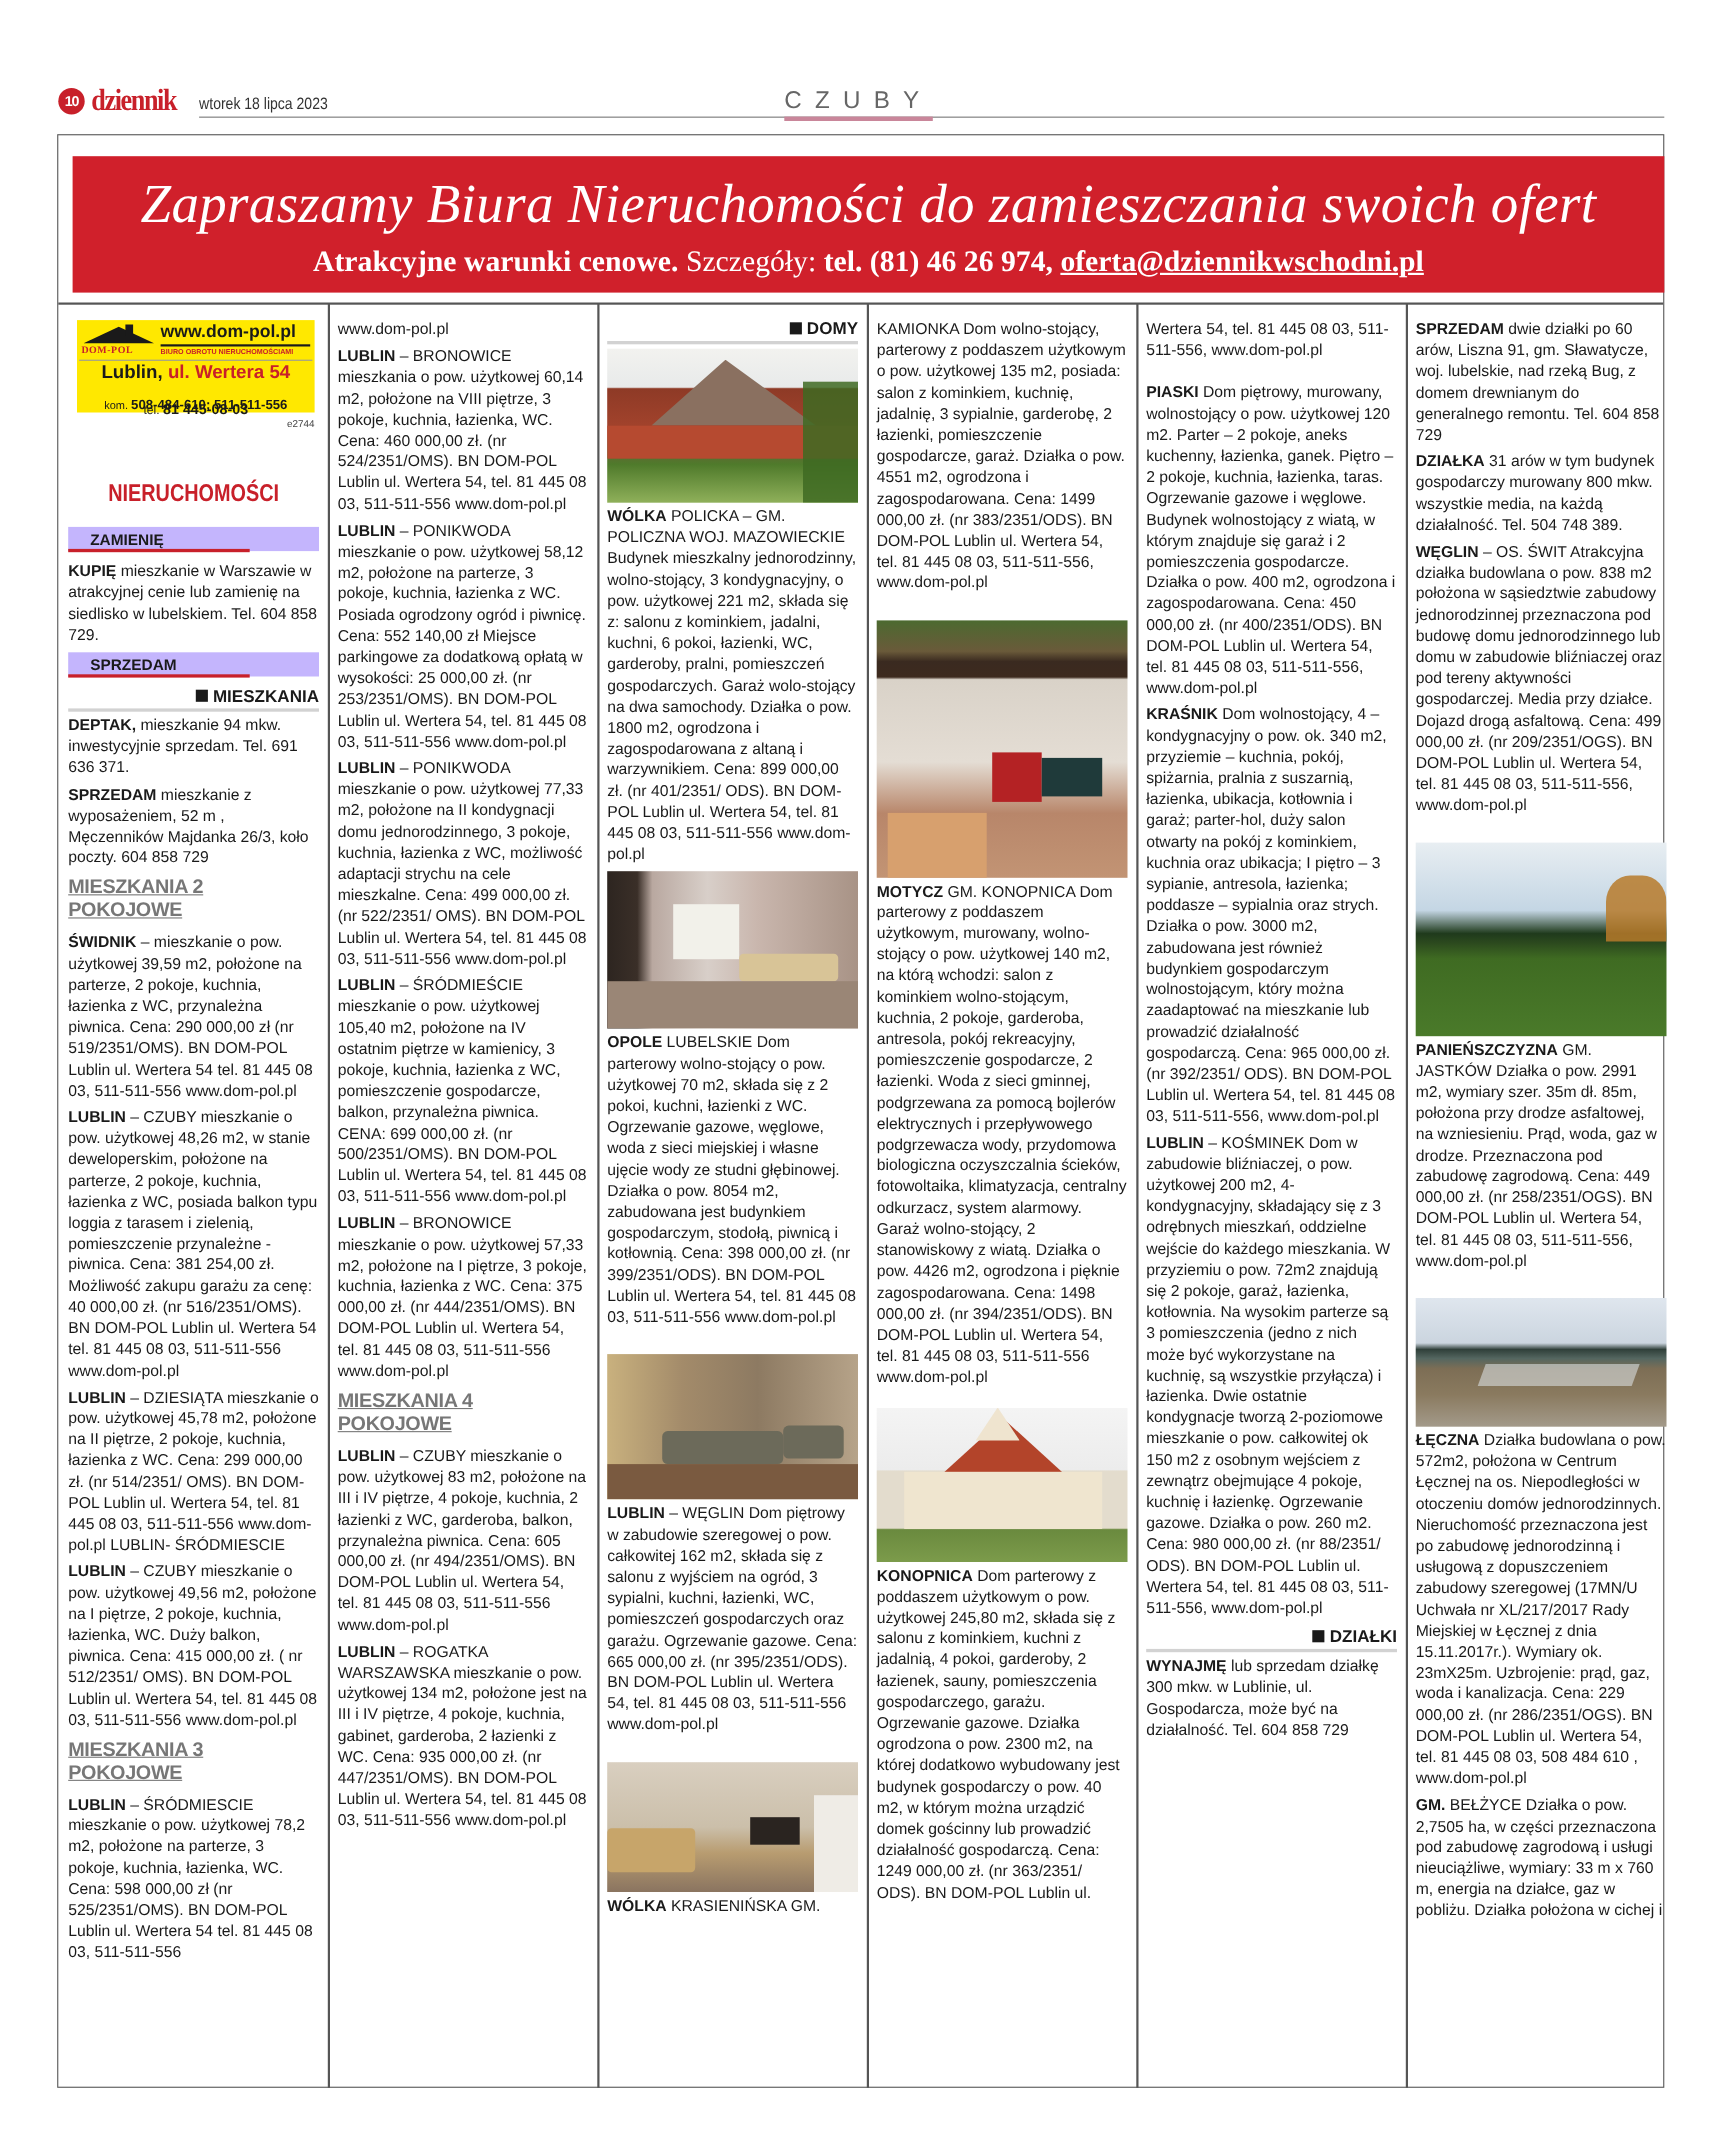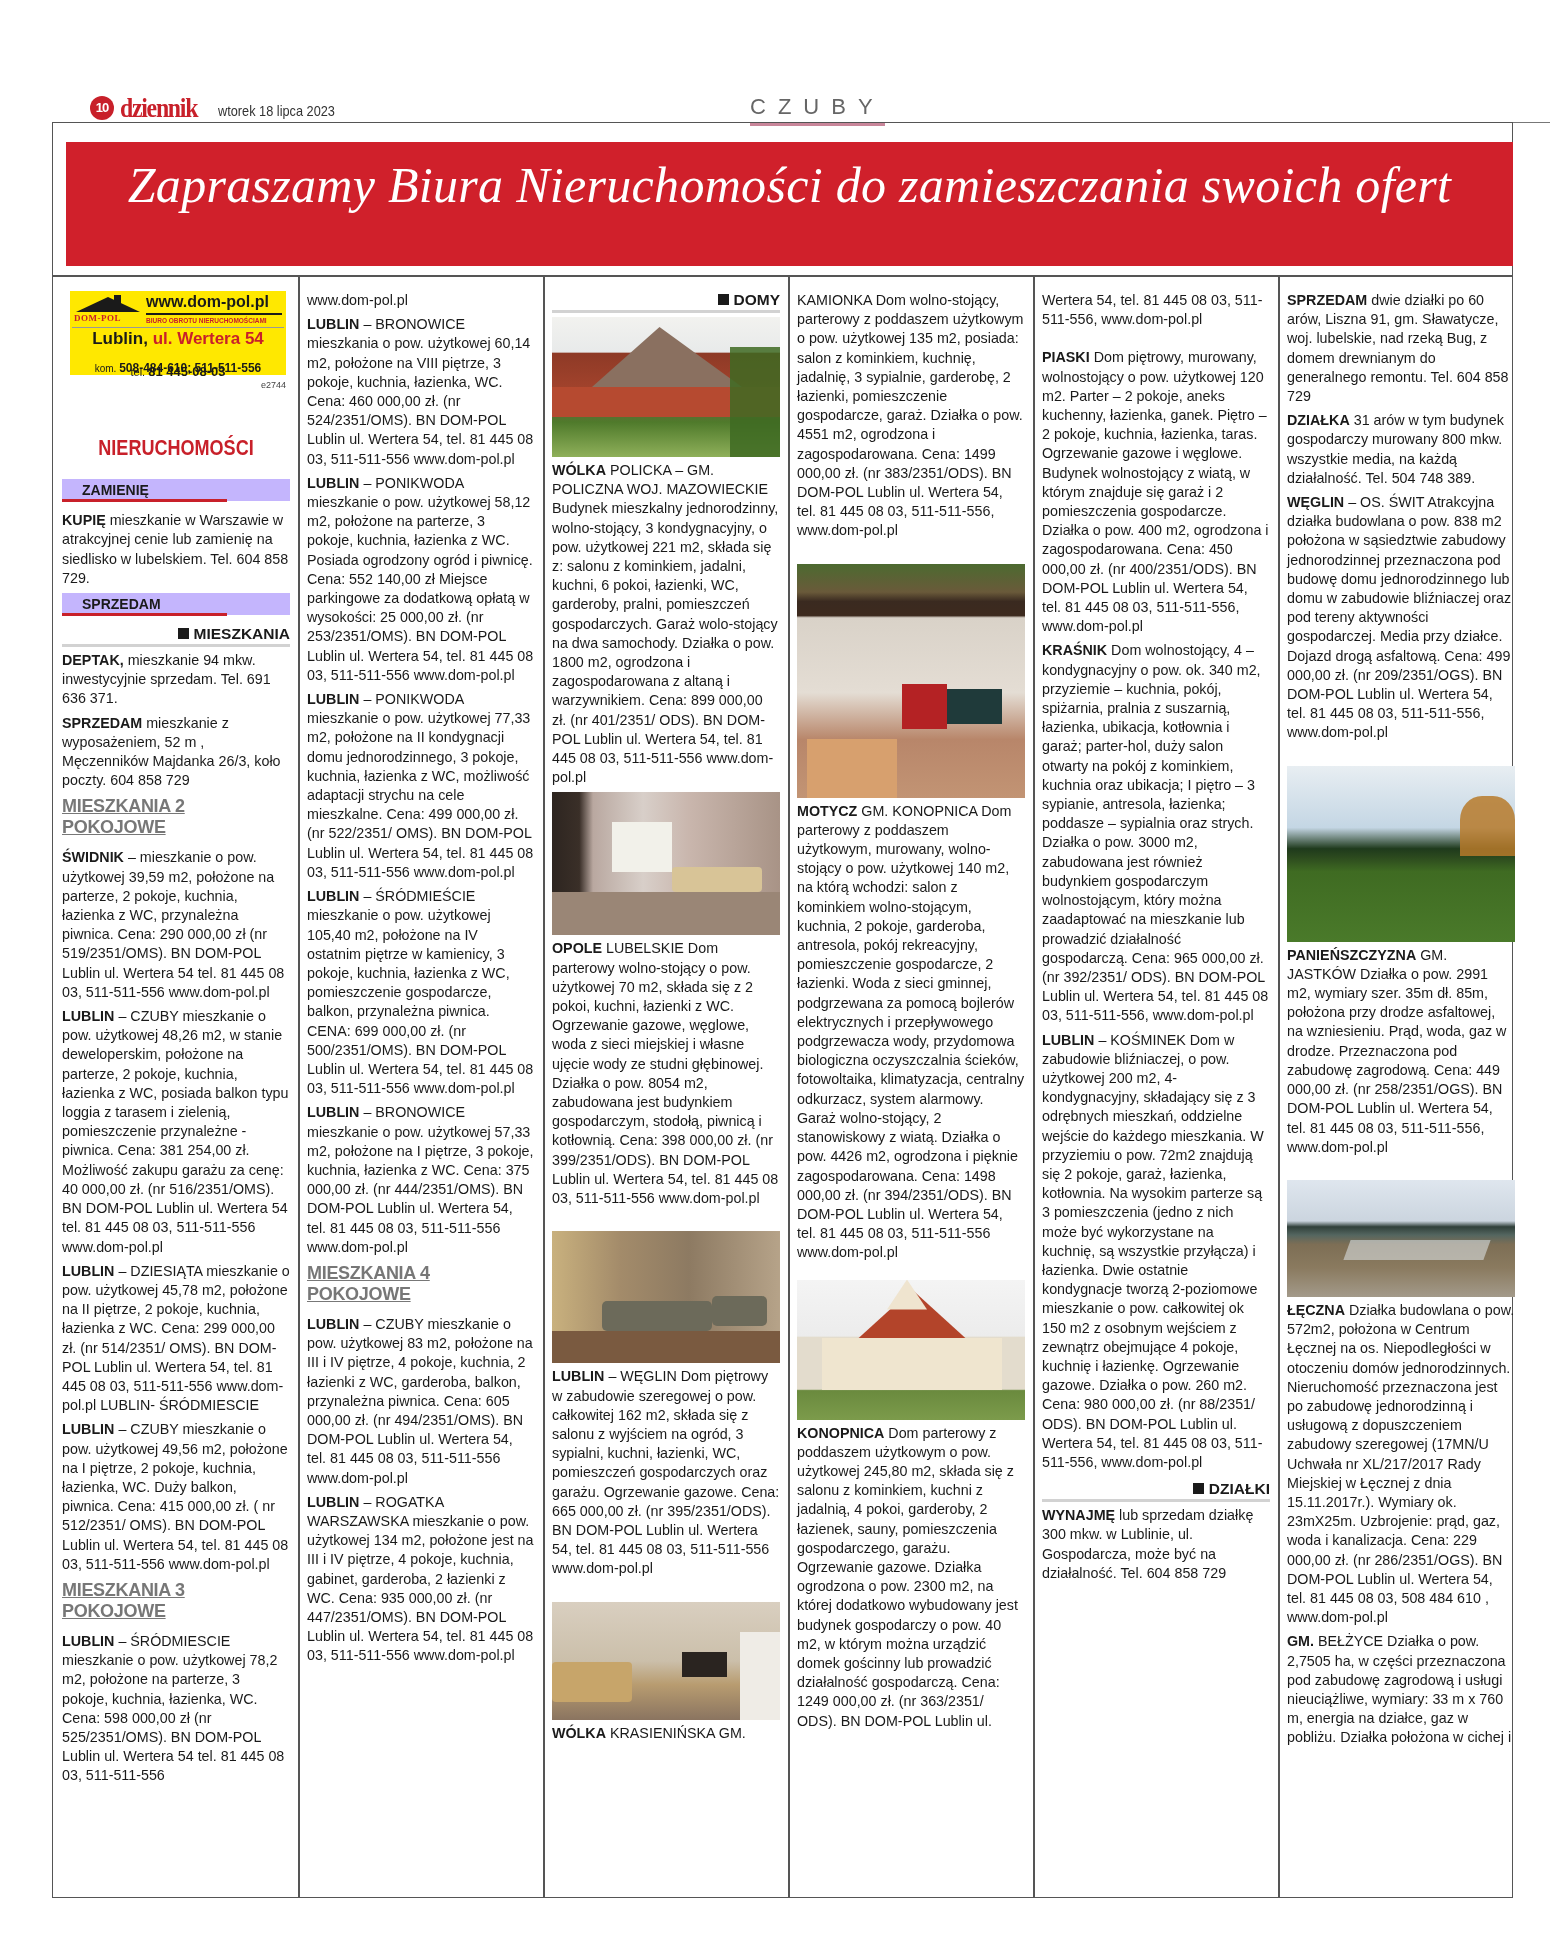--- a/index.html
+++ b/index.html
@@ -1,20 +1,20 @@
 <!DOCTYPE html>
 <html><head>
 <meta charset="utf-8">
 <style>
   * { box-sizing: border-box; margin: 0; padding: 0; }
   html, body { width: 1558px; height: 1947px; background: #ffffff; overflow: hidden; }
   body { position: relative; font-family: "Liberation Sans", sans-serif; color: #1a1a1a; }
 
   
-  .masthead { position: absolute; left: 53px; top: 94px; width: 1460px; height: 36px; margin-left: 37px; }
+  .masthead { position: absolute; left: 53px; top: 78px; width: 1460px; height: 36px; }
   .page-num { position: absolute; left: 0; top: 2px; width: 24px; height: 24px; border-radius: 50%;
               background: #c8202a; color: #fff; font: bold 13px "Liberation Sans", sans-serif;
               text-align: center; line-height: 24px; letter-spacing: -1px; }
   .brand { position: absolute; left: 30px; top: -2px; color: #c8202a; font: bold 28px "Liberation Serif", serif;
            letter-spacing: -1.5px; transform: scaleX(0.85); transform-origin: left; }
   .issue-date { position: absolute; left: 128px; top: 8px; font: 15px "Liberation Sans", sans-serif; color: #333;
                 transform: scaleX(0.85); transform-origin: left; }
   .mast-rule { position: absolute; left: 128px; top: 28px; width: 1332px; height: 1px; background: #777; }
   .section-name { position: absolute; left: 660px; top: 0; font: 22px "Liberation Sans", sans-serif; color: #666;
                   letter-spacing: 12px; font-weight: 300; }
@@ -75,20 +75,26 @@
   <div class="issue-date">wtorek 18 lipca 2023</div>
   <div class="mast-rule"></div>
   <div class="section-name">CZUBY</div>
   <div class="section-bar"></div>
 </div>
 
 <div class="frame">
 
   <div class="promo">
     <div class="promo-title">Zapraszamy Biura Nieruchomości do zamieszczania swoich ofert</div>
+    <div class="promo-sub">
+      <b>Atrakcyjne warunki cenowe.</b>
+      <span>Szczegóły:</span>
+      <b>tel. (81) 46 26 974,</b>
+      <span class="email">oferta@dziennikwschodni.pl</span>
+    </div>
   </div>
   <div class="promo-rule"></div>
 
   <div class="col-sep" style="left:245px"></div>
   <div class="col-sep" style="left:490px"></div>
   <div class="col-sep" style="left:735px"></div>
   <div class="col-sep" style="left:980px"></div>
   <div class="col-sep" style="left:1225px"></div>
 
   <div class="col" style="left:9px">

